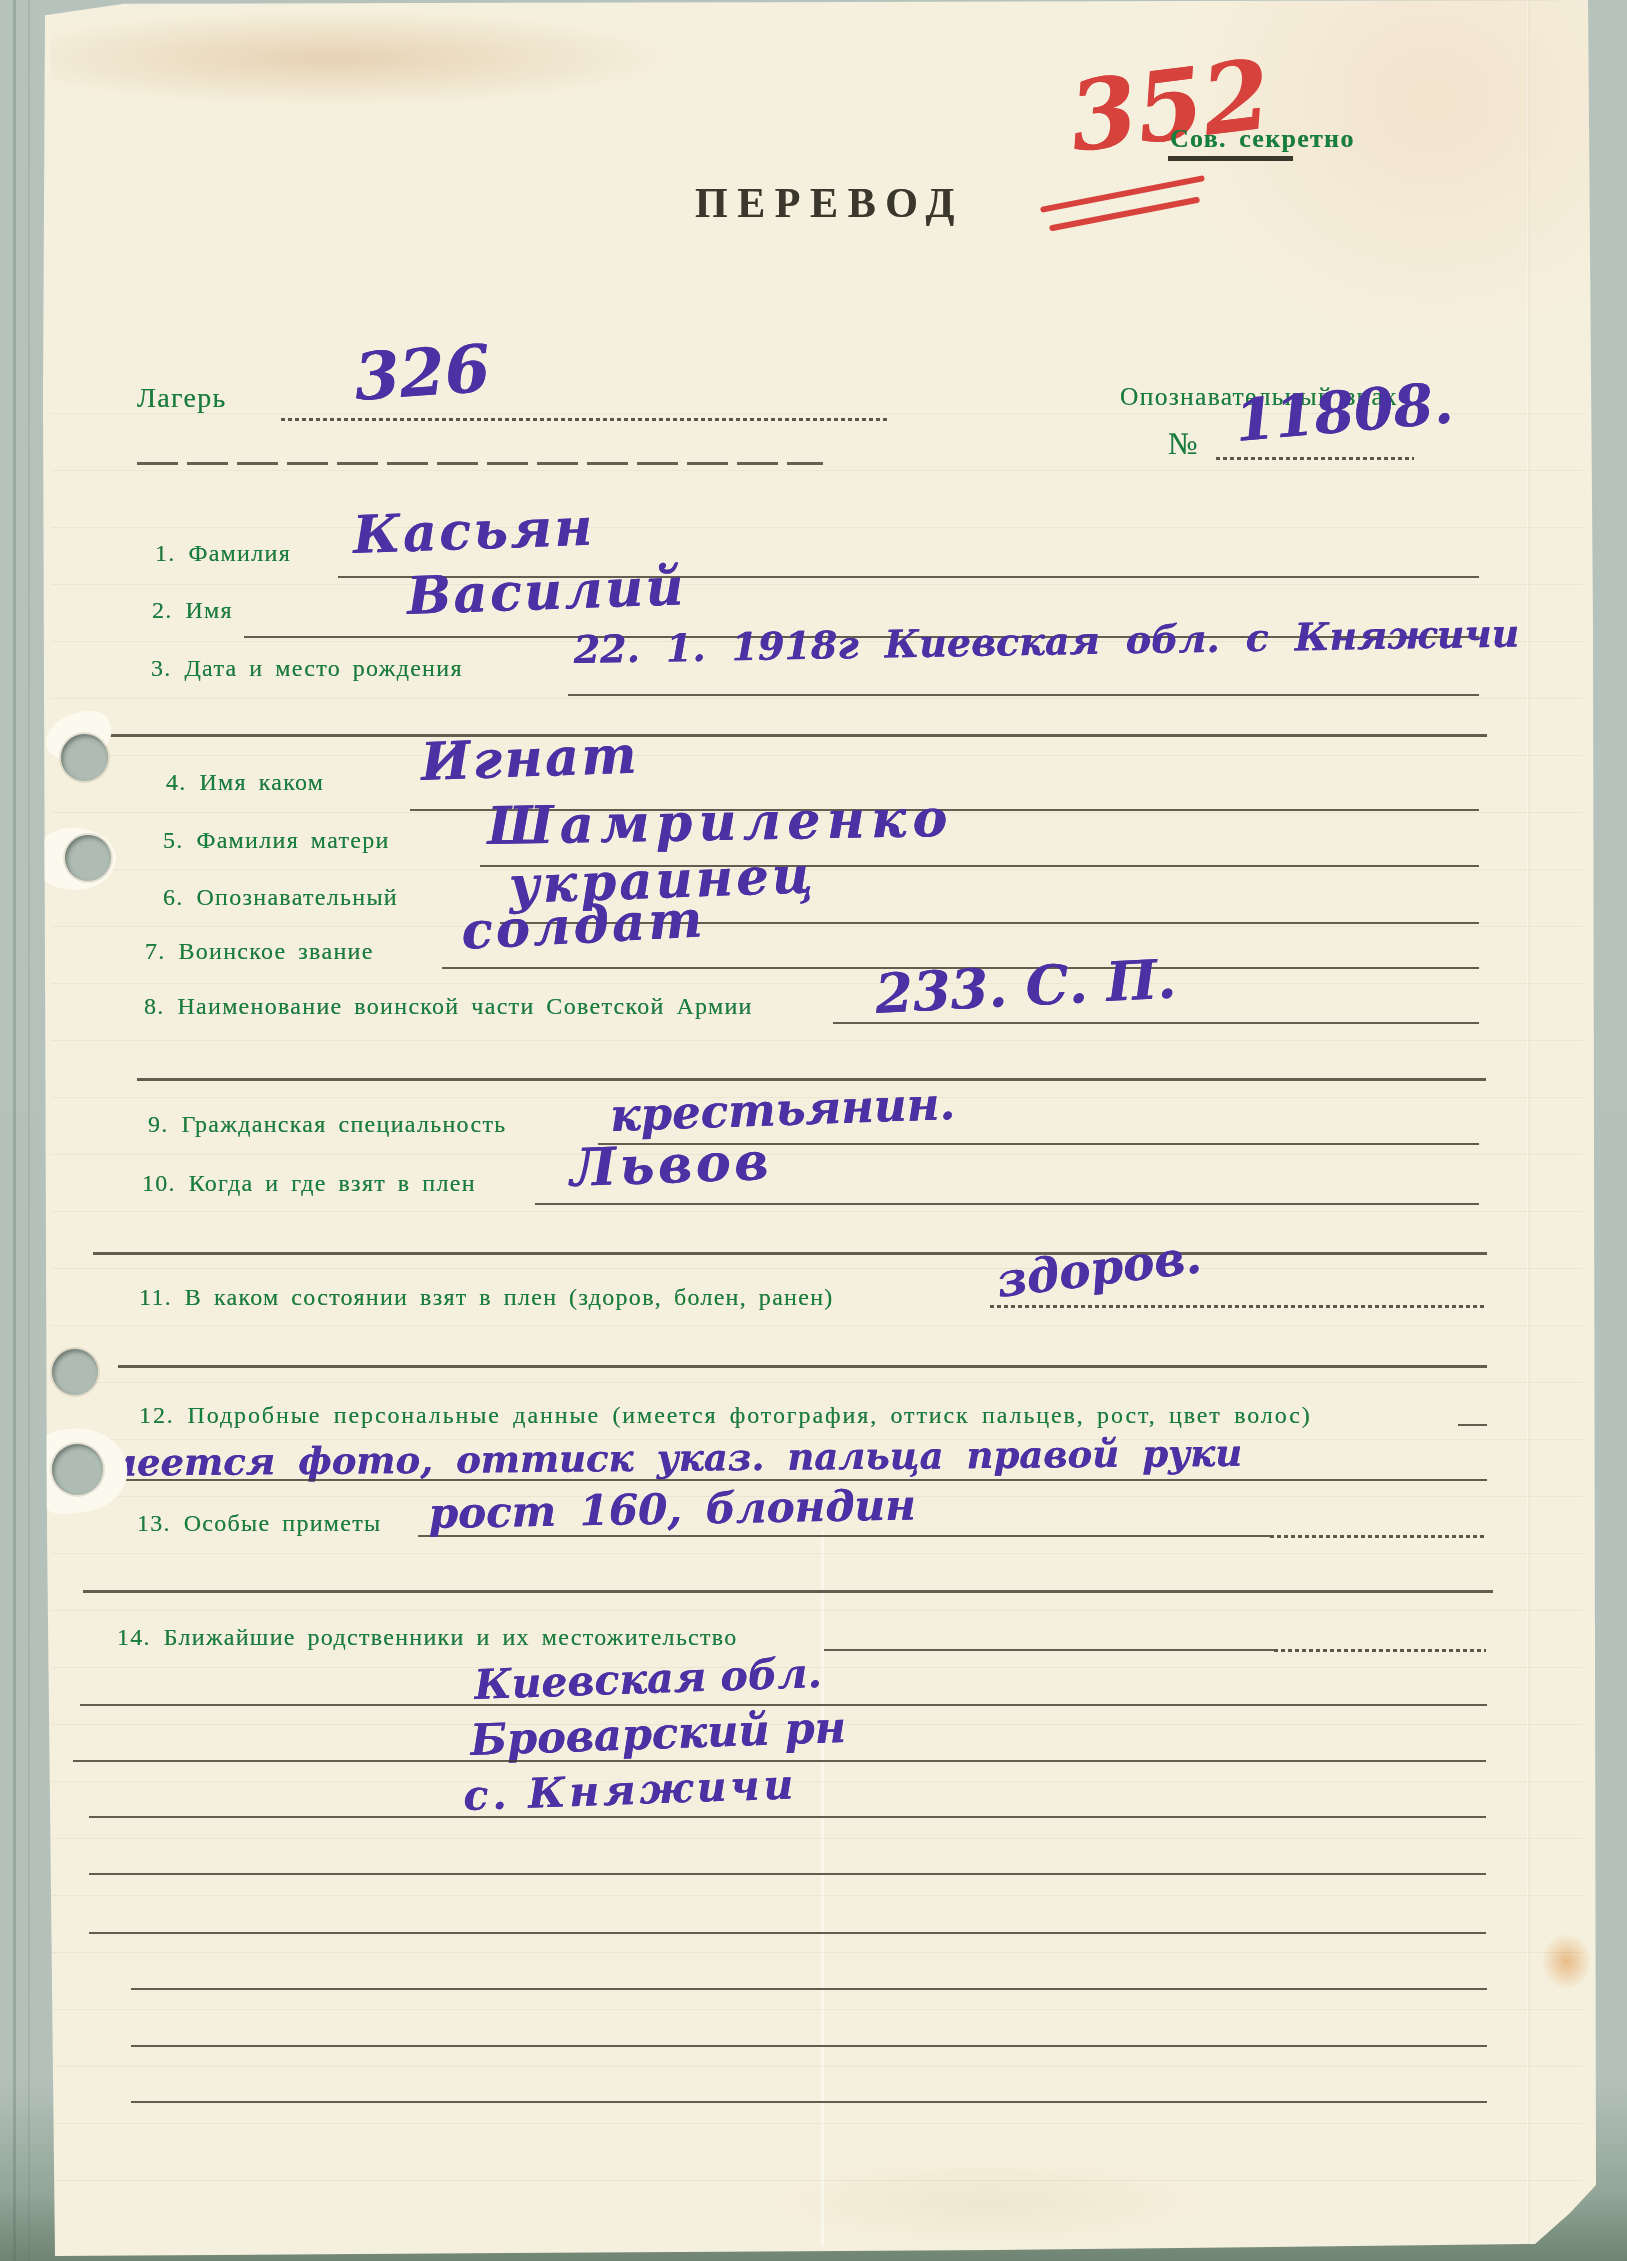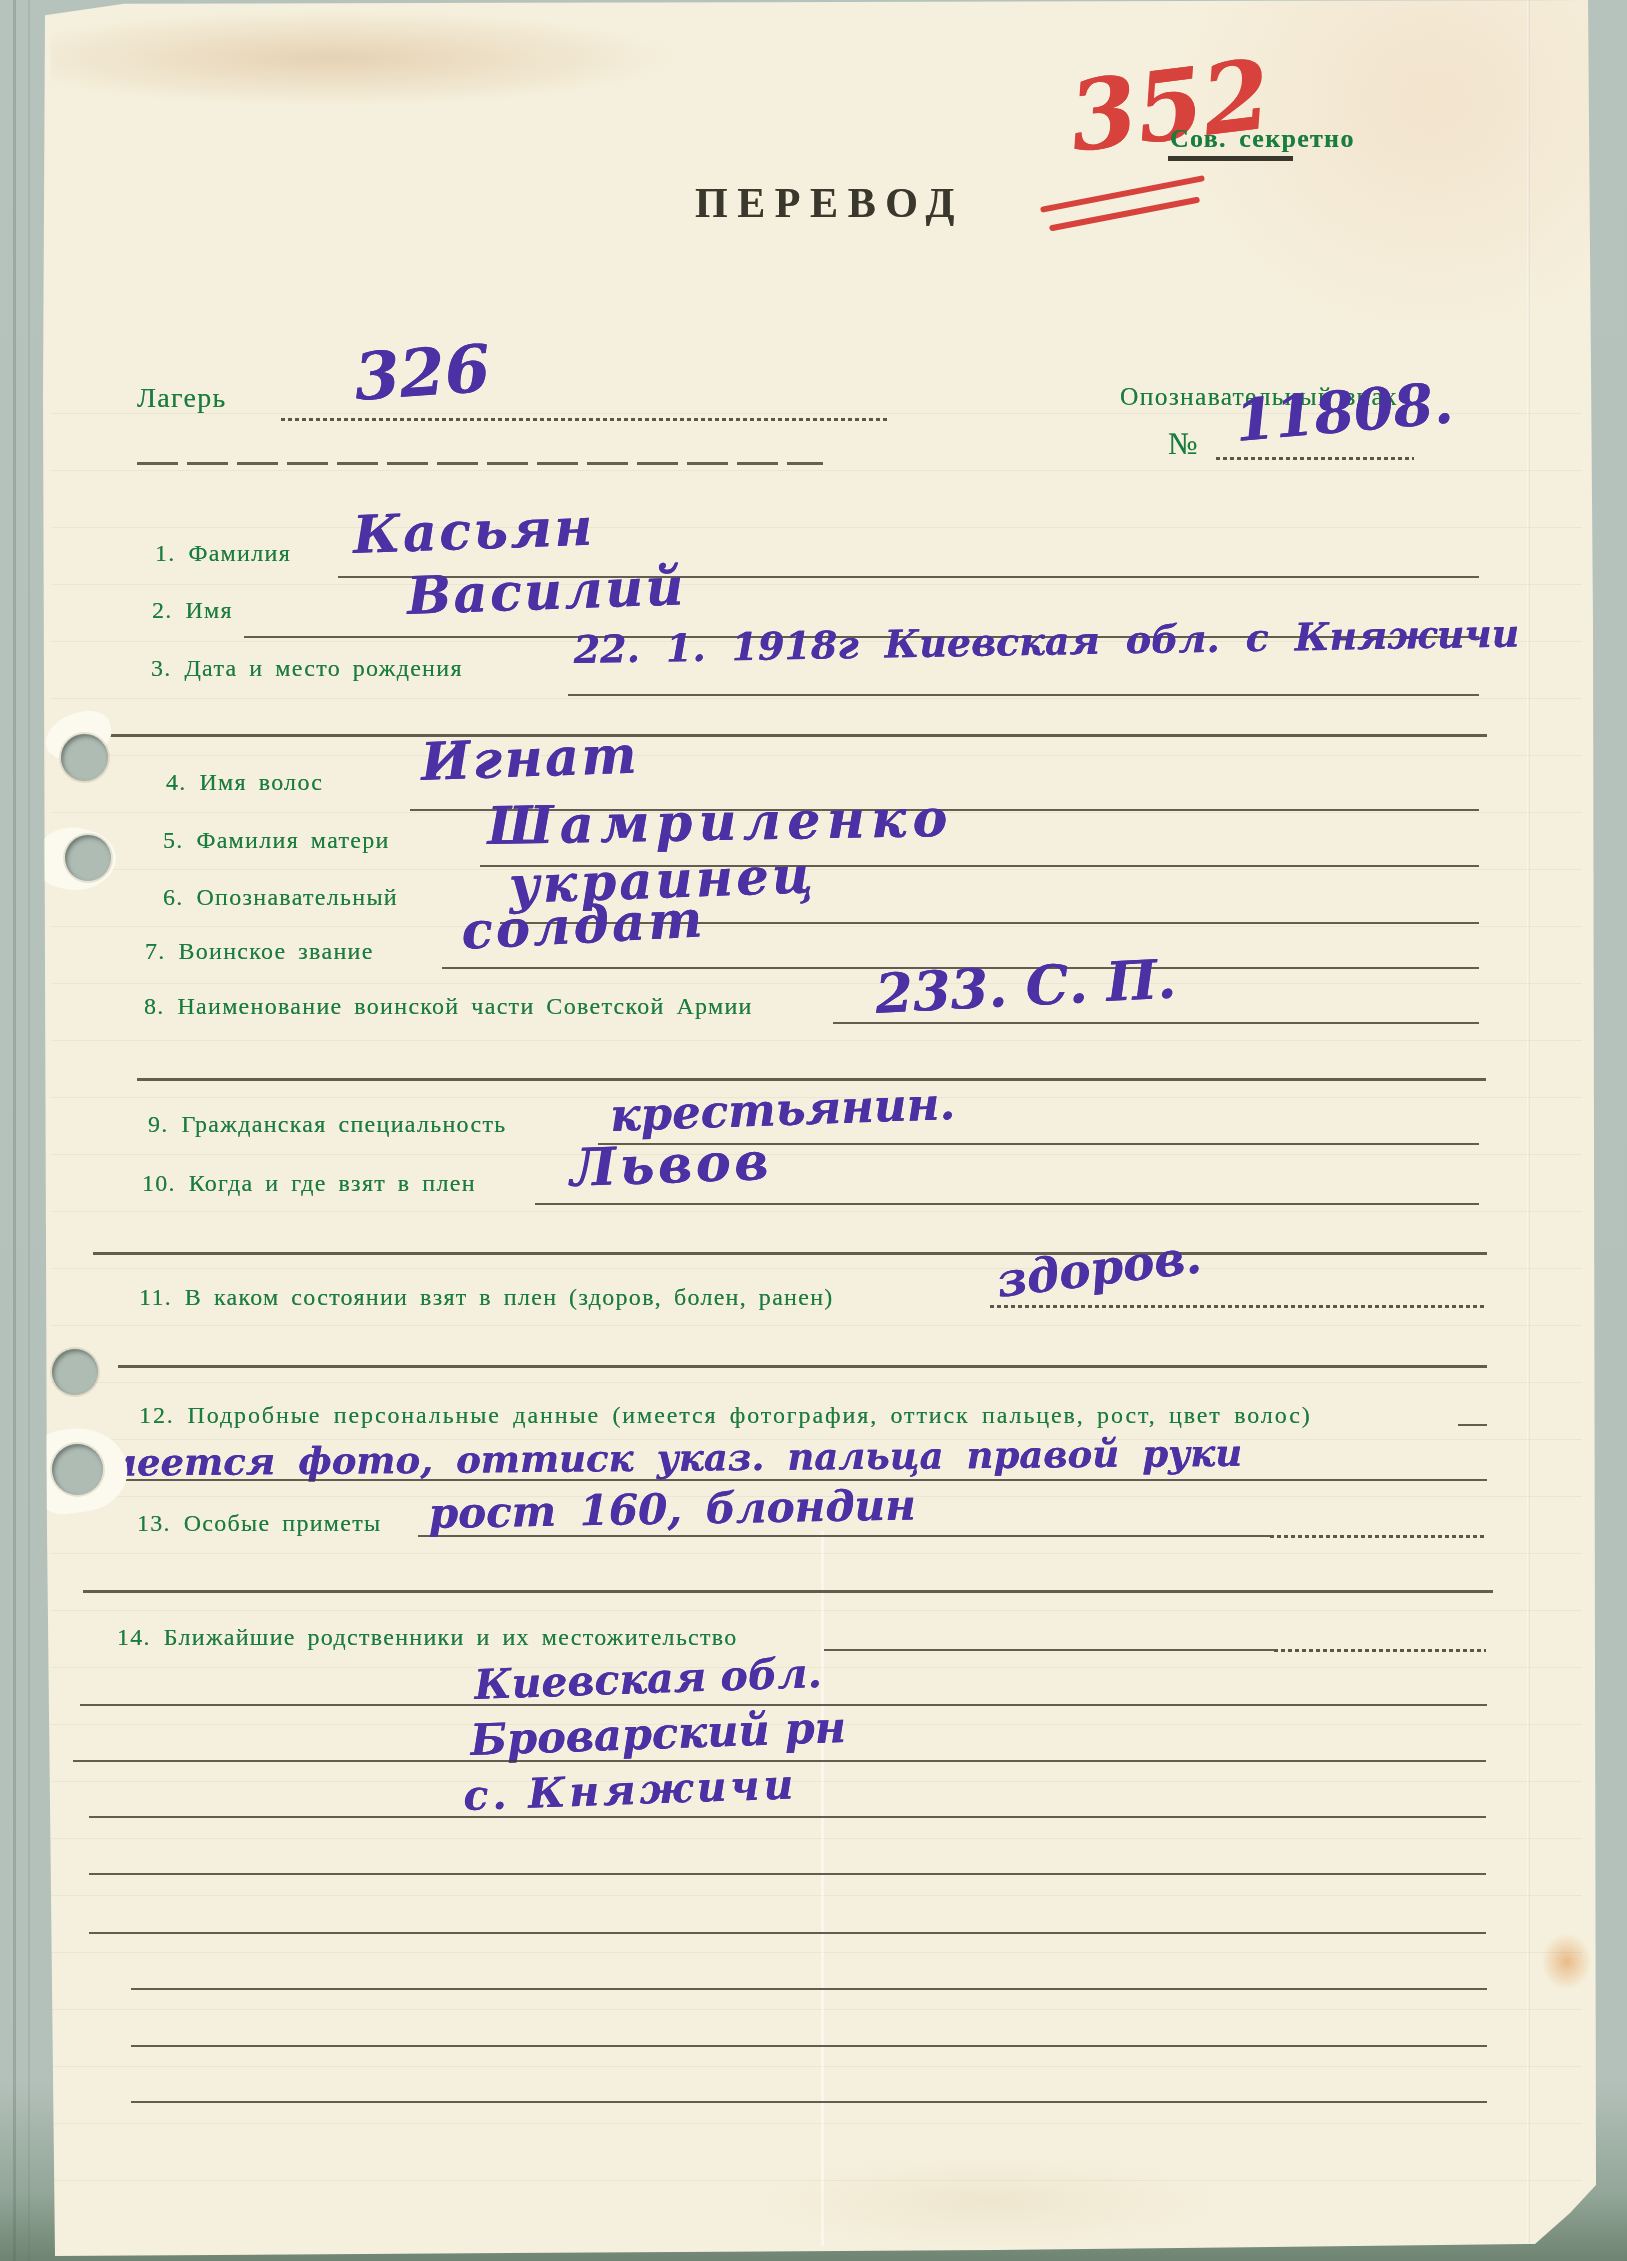--- a/index.html
+++ b/index.html
@@ -106,21 +106,21 @@
 
   <div class="label" style="left:151px;top:655px;">
     <span class="num">3.</span><span>Дата и место рождения</span>
   </div>
   <div class="line" style="left:568px;top:694px;width:911px;"></div>
   <div class="hw" style="left:574px;top:627px;font-size:38px;word-spacing:12.8px;transform:rotate(-1deg);">22. 1. 1918г Киевская обл. с Княжичи</div>
 
   <div class="line thick" style="left:93px;top:734px;width:1394px;"></div>
 
   <div class="label" style="left:166px;top:769px;">
-    <span class="num">4.</span><span>Имя волос</span>
+    <span class="num">4.</span><span>Имя каком</span>
   </div>
   <div class="line" style="left:410px;top:809px;width:1069px;"></div>
   <div class="hw" style="left:422px;top:731px;font-size:52px;transform:rotate(-2deg);letter-spacing:2.6px;">Игнат</div>
 
   <div class="label" style="left:163px;top:827px;">
     <span class="num">5.</span><span>Фамилия матери</span>
   </div>
   <div class="line" style="left:480px;top:865px;width:999px;"></div>
   <div class="hw" style="left:488px;top:795px;font-size:52px;transform:rotate(-1deg);letter-spacing:6.4px;">Шамриленко</div>
 

